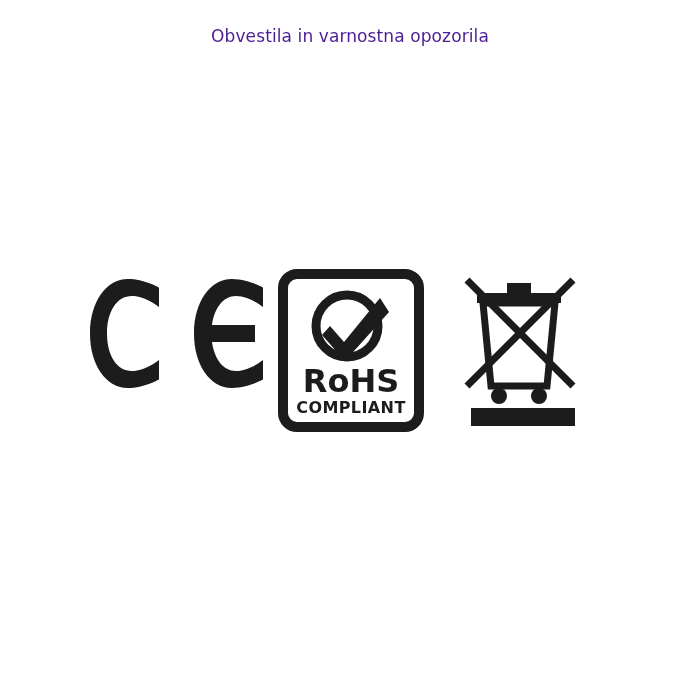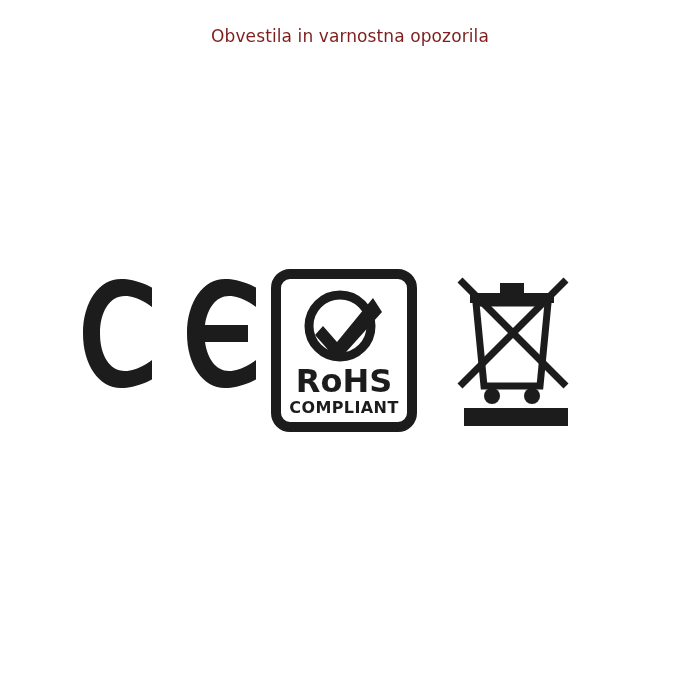--- a/index.html
+++ b/index.html
@@ -21,27 +21,27 @@
     position: relative;
   }
   .page-title {
     position: absolute;
     top: 26px;
     left: 0;
     width: 700px;
     text-align: center;
     font-size: 17px;
     font-weight: 400;
-    color: #7f1d1d;
+    color: #4c1d95;
     letter-spacing: 0.1px;
   }
   .symbol-row {
     position: absolute;
     top: 258px;
-    left: 80px;
+    left: 87px;
     width: 524px;
     height: 185px;
     display: flex;
     flex-direction: row;
     align-items: center;
     justify-content: flex-start;
   }
   .symbol {
     position: relative;
   }

